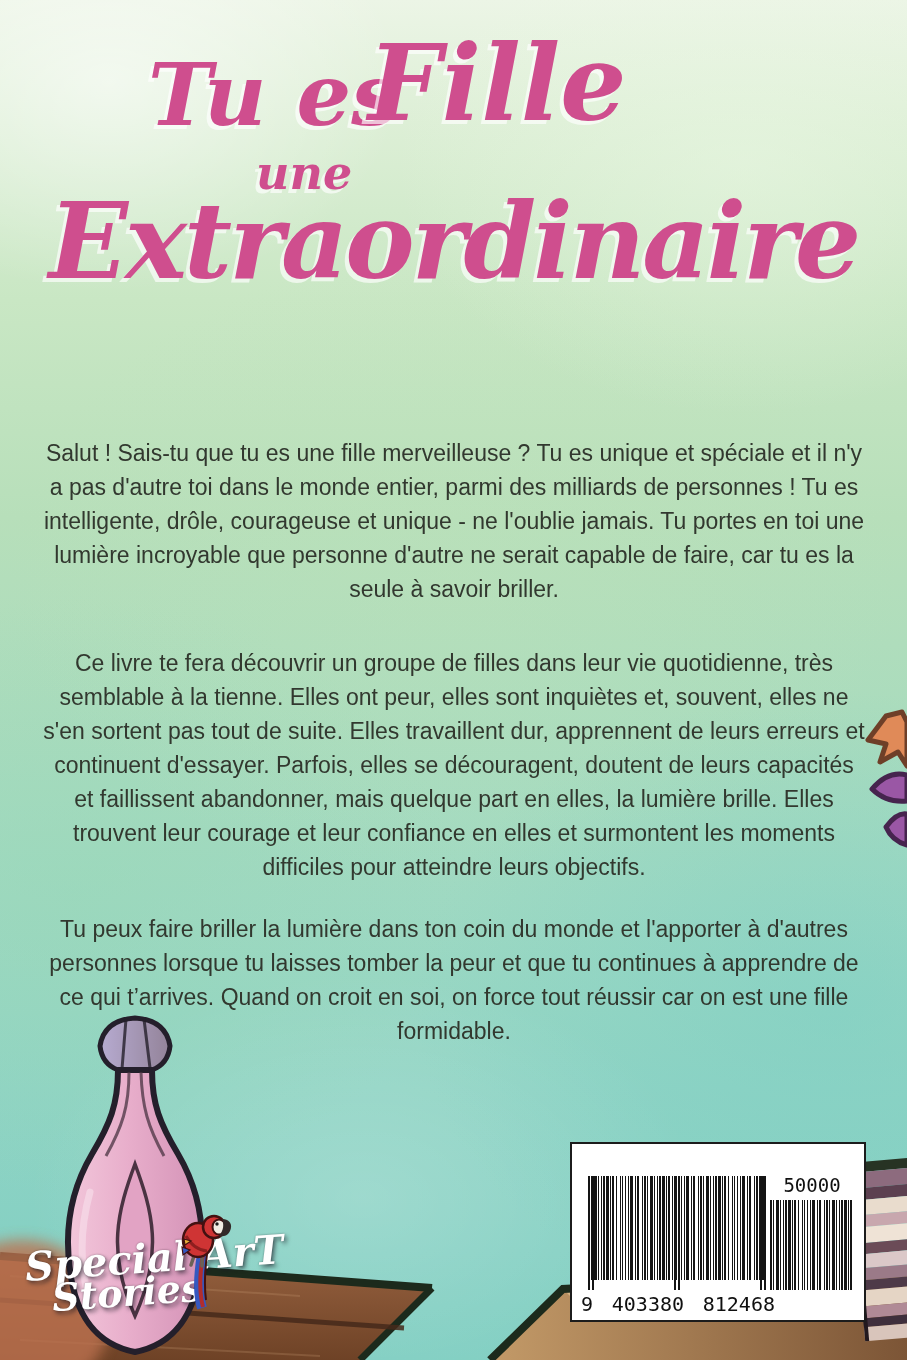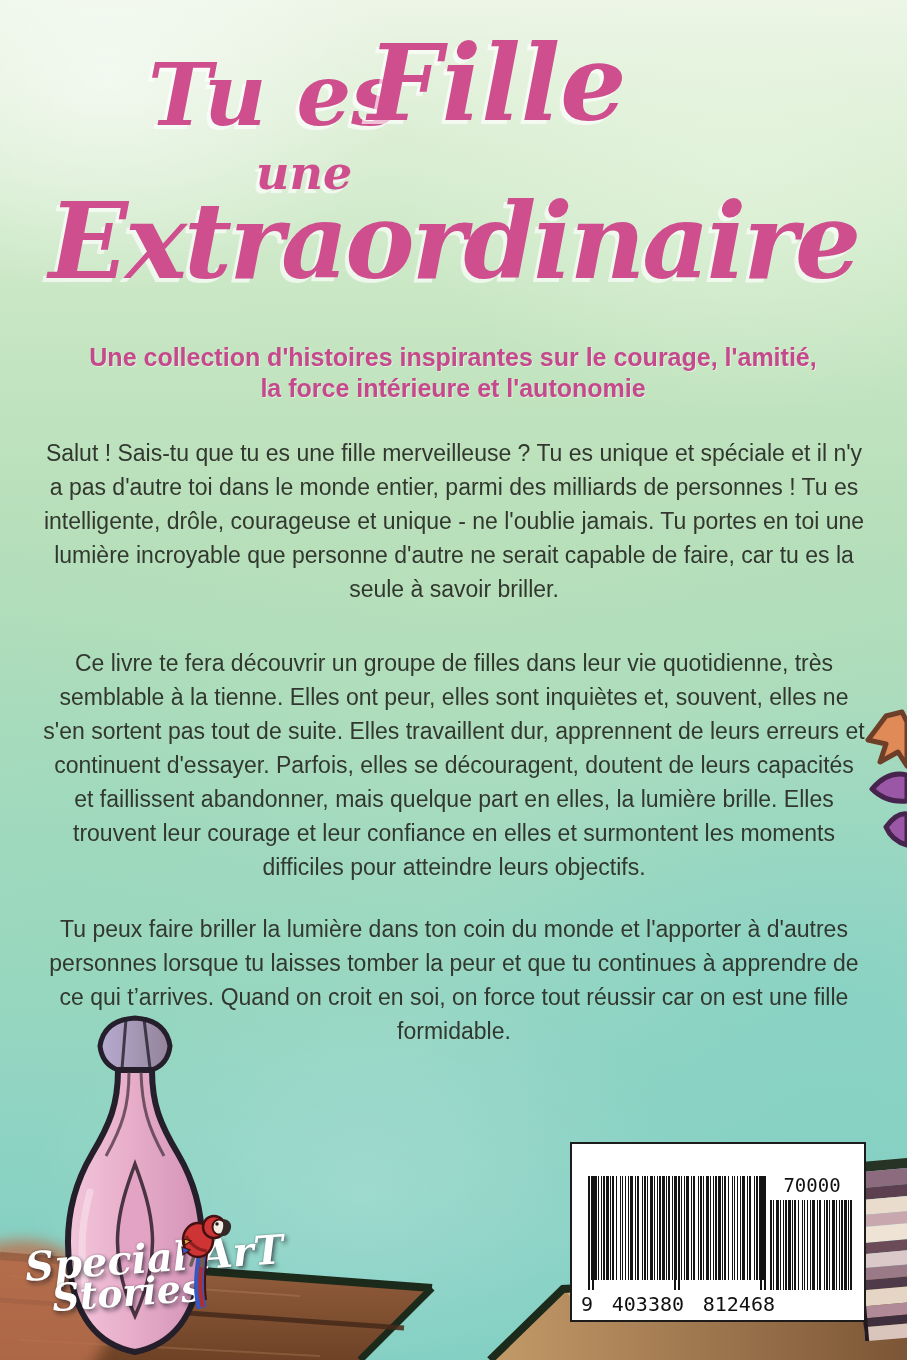--- a/index.html
+++ b/index.html
@@ -71,21 +71,20 @@
     <path d="M886,827 Q897,812 907,814 L907,845 Q892,841 886,827 Z" fill="#9a57a5" stroke="#46244e" stroke-width="5" stroke-linejoin="round"></path>
   </svg>
 
   <div>
     <span class="title-script t1">Tu es</span>
     <span class="title-script t2">une</span>
     <span class="title-script t3">Fille</span>
     <div class="title-script t4">Extraordinaire</div>
   </div>
 
-  <h2 class="subtitle">Une collection d'histoires inspirantes sur le courage, l'amitié, la force intérieure et l'autonomie</h2>
 
   <p class="para p1">Salut ! Sais-tu que tu es une fille merveilleuse ? Tu es unique et spéciale et il n'y a pas d'autre toi dans le monde entier, parmi des milliards de personnes ! Tu es intelligente, drôle, courageuse et unique - ne l'oublie jamais. Tu portes en toi une lumière incroyable que personne d'autre ne serait capable de faire, car tu es la seule à savoir briller.</p>
   <p class="para p2">Ce livre te fera découvrir un groupe de filles dans leur vie quotidienne, très semblable à la tienne. Elles ont peur, elles sont inquiètes et, souvent, elles ne s'en sortent pas tout de suite. Elles travaillent dur, apprennent de leurs erreurs et continuent d'essayer. Parfois, elles se découragent, doutent de leurs capacités et faillissent abandonner, mais quelque part en elles, la lumière brille. Elles trouvent leur courage et leur confiance en elles et surmontent les moments difficiles pour atteindre leurs objectifs.</p>
   <p class="para p3">Tu peux faire briller la lumière dans ton coin du monde et l'apporter à d'autres personnes lorsque tu laisses tomber la peur et que tu continues à apprendre de ce qui t’arrives. Quand on croit en soi, on force tout réussir car on est une fille formidable.</p>
 
   <svg class="scene" viewBox="0 1140 907 220" aria-hidden="true">
     <defs>
       <linearGradient id="woodL" x1="0" y1="0" x2="0" y2="1">
         <stop offset="0" stop-color="#96613f"></stop>
           <stop offset="1" stop-color="#6e4226"></stop>
@@ -219,21 +218,21 @@
         <i style="left:168px;width:2px"></i>
         <i style="left:171px;width:1px"></i>
         <i style="left:174px;width:3px"></i>
       </div>
     <div class="guard" style="left:16px"></div>
     <div class="guard" style="left:20px"></div>
     <div class="guard" style="left:102px"></div>
     <div class="guard" style="left:106px"></div>
     <div class="guard" style="left:188px"></div>
     <div class="guard" style="left:192px"></div>
-    <div class="price-label">70000</div>
+    <div class="price-label">50000</div>
     <div class="bars supp-bars" style="position:absolute">
         <i style="left:0px;width:2px"></i>
         <i style="left:3px;width:1px"></i>
         <i style="left:6px;width:3px"></i>
         <i style="left:10px;width:1px"></i>
         <i style="left:13px;width:1px"></i>
         <i style="left:15px;width:2px"></i>
         <i style="left:18px;width:3px"></i>
         <i style="left:22px;width:1px"></i>
         <i style="left:24px;width:2px"></i>

